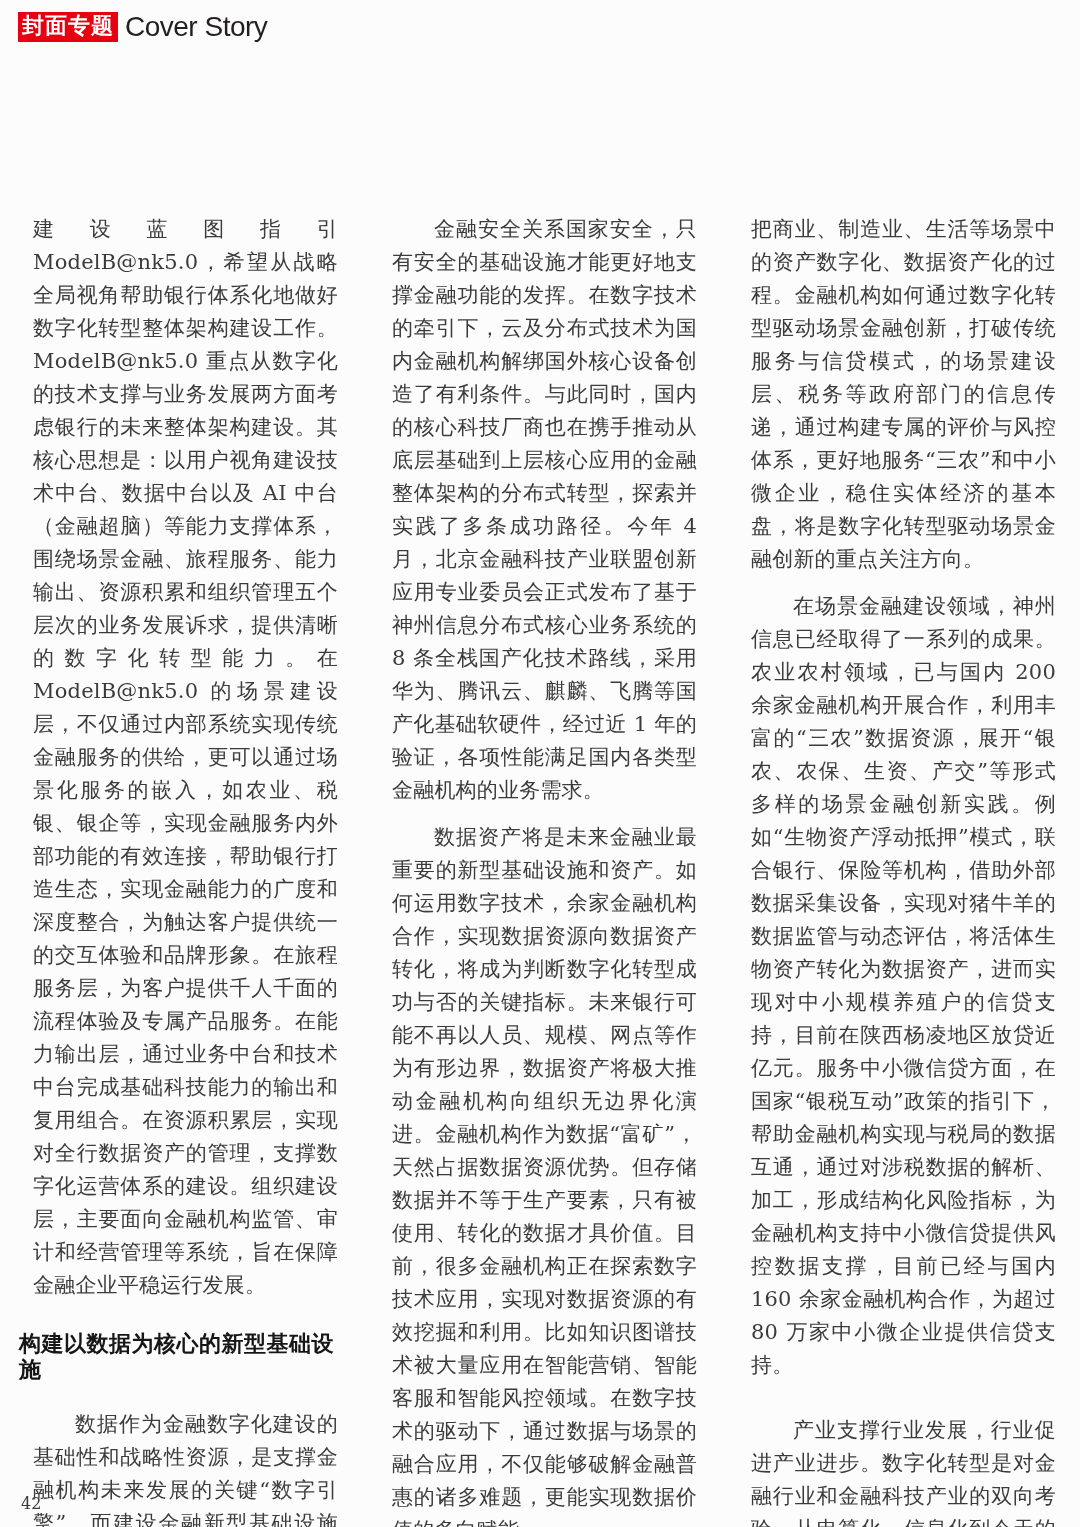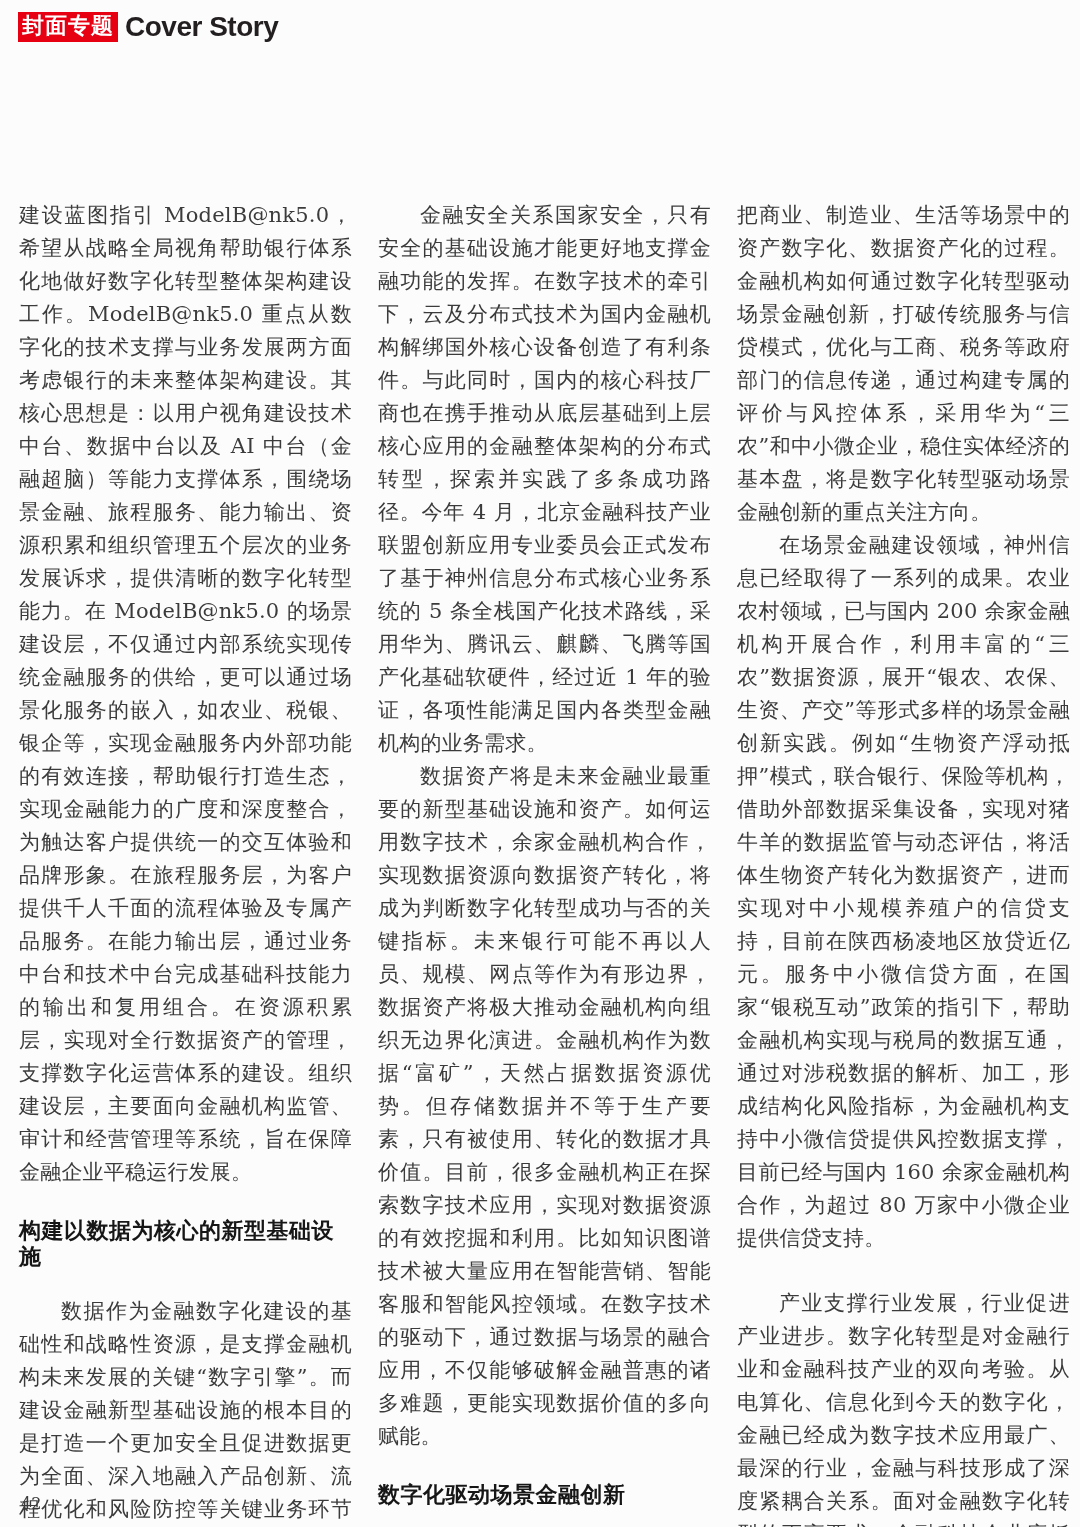--- a/index.html
+++ b/index.html
@@ -24,36 +24,36 @@
   .badge {
     background: #e60012;
     color: #ffffff;
     font-weight: 700;
     font-size: 22px;
     line-height: 1;
     padding: 3px 4px 5px 4px;
     letter-spacing: 1px;
   }
   .header-title {
-    font-weight: 700;
+    font-weight: 400;
     font-size: 28px;
     color: #231f20;
     letter-spacing: -0.5px;
     line-height: 1;
   }
   .columns {
     position: absolute;
     top: 199px;
     left: 19px;
     display: flex;
     gap: 26px;
   }
   .col { width: 333px; }
   .col p {
-    margin: 0;
+    margin: 14px;
     font-size: 21px;
     line-height: 33px;
     letter-spacing: 0.2px;
     color: #3b3b3b;
     text-align: justify;
   }
   .col p.indent { text-indent: 2em; }
   .col p.gap-top { margin-top: 32px; }
   h2.section {
     margin: 29px 0 24px 0;
@@ -84,28 +84,28 @@
 
   <div class="columns">
 
     <div class="col">
       <p>建设蓝图指引 ModelB@nk5.0，希望从战略全局视角帮助银行体系化地做好数字化转型整体架构建设工作。ModelB@nk5.0 重点从数字化的技术支撑与业务发展两方面考虑银行的未来整体架构建设。其核心思想是：以用户视角建设技术中台、数据中台以及 AI 中台（金融超脑）等能力支撑体系，围绕场景金融、旅程服务、能力输出、资源积累和组织管理五个层次的业务发展诉求，提供清晰的数字化转型能力。在 ModelB@nk5.0 的场景建设层，不仅通过内部系统实现传统金融服务的供给，更可以通过场景化服务的嵌入，如农业、税银、银企等，实现金融服务内外部功能的有效连接，帮助银行打造生态，实现金融能力的广度和深度整合，为触达客户提供统一的交互体验和品牌形象。在旅程服务层，为客户提供千人千面的流程体验及专属产品服务。在能力输出层，通过业务中台和技术中台完成基础科技能力的输出和复用组合。在资源积累层，实现对全行数据资产的管理，支撑数字化运营体系的建设。组织建设层，主要面向金融机构监管、审计和经营管理等系统，旨在保障金融企业平稳运行发展。</p>
       <h2 class="section">构建以数据为核心的新型基础设施</h2>
       <p class="indent">数据作为金融数字化建设的基础性和战略性资源，是支撑金融机构未来发展的关键“数字引擎”。而建设金融新型基础设施的根本目的是打造一个更加安全且促进数据更为全面、深入地融入产品创新、流程优化和风险防控等关键业务环节的安全底座，金融基础设施是数字化转型的基</p>
     </div>
 
     <div class="col">
-      <p class="indent">金融安全关系国家安全，只有安全的基础设施才能更好地支撑金融功能的发挥。在数字技术的牵引下，云及分布式技术为国内金融机构解绑国外核心设备创造了有利条件。与此同时，国内的核心科技厂商也在携手推动从底层基础到上层核心应用的金融整体架构的分布式转型，探索并实践了多条成功路径。今年 4 月，北京金融科技产业联盟创新应用专业委员会正式发布了基于神州信息分布式核心业务系统的 5 条全栈国产化技术路线，采用华为、腾讯云、麒麟、飞腾等国产化基础软硬件，经过近 1 年的验证，各项性能满足国内各类型金融机构的业务需求。</p>
+      <p class="indent">金融安全关系国家安全，只有安全的基础设施才能更好地支撑金融功能的发挥。在数字技术的牵引下，云及分布式技术为国内金融机构解绑国外核心设备创造了有利条件。与此同时，国内的核心科技厂商也在携手推动从底层基础到上层核心应用的金融整体架构的分布式转型，探索并实践了多条成功路径。今年 4 月，北京金融科技产业联盟创新应用专业委员会正式发布了基于神州信息分布式核心业务系统的 8 条全栈国产化技术路线，采用华为、腾讯云、麒麟、飞腾等国产化基础软硬件，经过近 1 年的验证，各项性能满足国内各类型金融机构的业务需求。</p>
       <p class="indent">数据资产将是未来金融业最重要的新型基础设施和资产。如何运用数字技术，余家金融机构合作，实现数据资源向数据资产转化，将成为判断数字化转型成功与否的关键指标。未来银行可能不再以人员、规模、网点等作为有形边界，数据资产将极大推动金融机构向组织无边界化演进。金融机构作为数据“富矿”，天然占据数据资源优势。但存储数据并不等于生产要素，只有被使用、转化的数据才具价值。目前，很多金融机构正在探索数字技术应用，实现对数据资源的有效挖掘和利用。比如知识图谱技术被大量应用在智能营销、智能客服和智能风控领域。在数字技术的驱动下，通过数据与场景的融合应用，不仅能够破解金融普惠的诸多难题，更能实现数据价值的多向赋能。</p>
       <h2 class="section">数字化驱动场景金融创新</h2>
 
     </div>
 
     <div class="col">
-      <p>把商业、制造业、生活等场景中的资产数字化、数据资产化的过程。金融机构如何通过数字化转型驱动场景金融创新，打破传统服务与信贷模式，优化与工商、税务等政府部门的信息传递，通过构建专属的评价与风控体系，采用华为“三农”和中小微企业，稳住实体经济的基本盘，将是数字化转型驱动场景金融创新的重点关注方向。</p>
+      <p>把商业、制造业、生活等场景中的资产数字化、数据资产化的过程。金融机构如何通过数字化转型驱动场景金融创新，打破传统服务与信贷模式，的场景建设层、税务等政府部门的信息传递，通过构建专属的评价与风控体系，更好地服务“三农”和中小微企业，稳住实体经济的基本盘，将是数字化转型驱动场景金融创新的重点关注方向。</p>
       <p class="indent">在场景金融建设领域，神州信息已经取得了一系列的成果。农业农村领域，已与国内 200 余家金融机构开展合作，利用丰富的“三农”数据资源，展开“银农、农保、生资、产交”等形式多样的场景金融创新实践。例如“生物资产浮动抵押”模式，联合银行、保险等机构，借助外部数据采集设备，实现对猪牛羊的数据监管与动态评估，将活体生物资产转化为数据资产，进而实现对中小规模养殖户的信贷支持，目前在陕西杨凌地区放贷近亿元。服务中小微信贷方面，在国家“银税互动”政策的指引下，帮助金融机构实现与税局的数据互通，通过对涉税数据的解析、加工，形成结构化风险指标，为金融机构支持中小微信贷提供风控数据支撑，目前已经与国内 160 余家金融机构合作，为超过 80 万家中小微企业提供信贷支持。</p>
       <p class="indent gap-top"><span>产业支撑行业发展，行业促进产业进步。数字化转型是对金融行业和金融科技产业的双向考验。从电算化、信息化到今天的数字化，金融已经成为数字技术应用最广、最深的行业，金融与科技形成了深度紧耦合关系。面对金融数字化转型的更高要求，金融科技企业应抓住转型关键期，凝聚自身力量，在政府和监管部门的指导下，坚持科技向善，携手金融机构共同攻克转型难关和技术壁垒，探索数字化转型路径，助力金融更好地服务实体经济。</span></p>
     </div>
 
   </div>
 
   <div class="page-num">42</div>
 
 </div>
 

